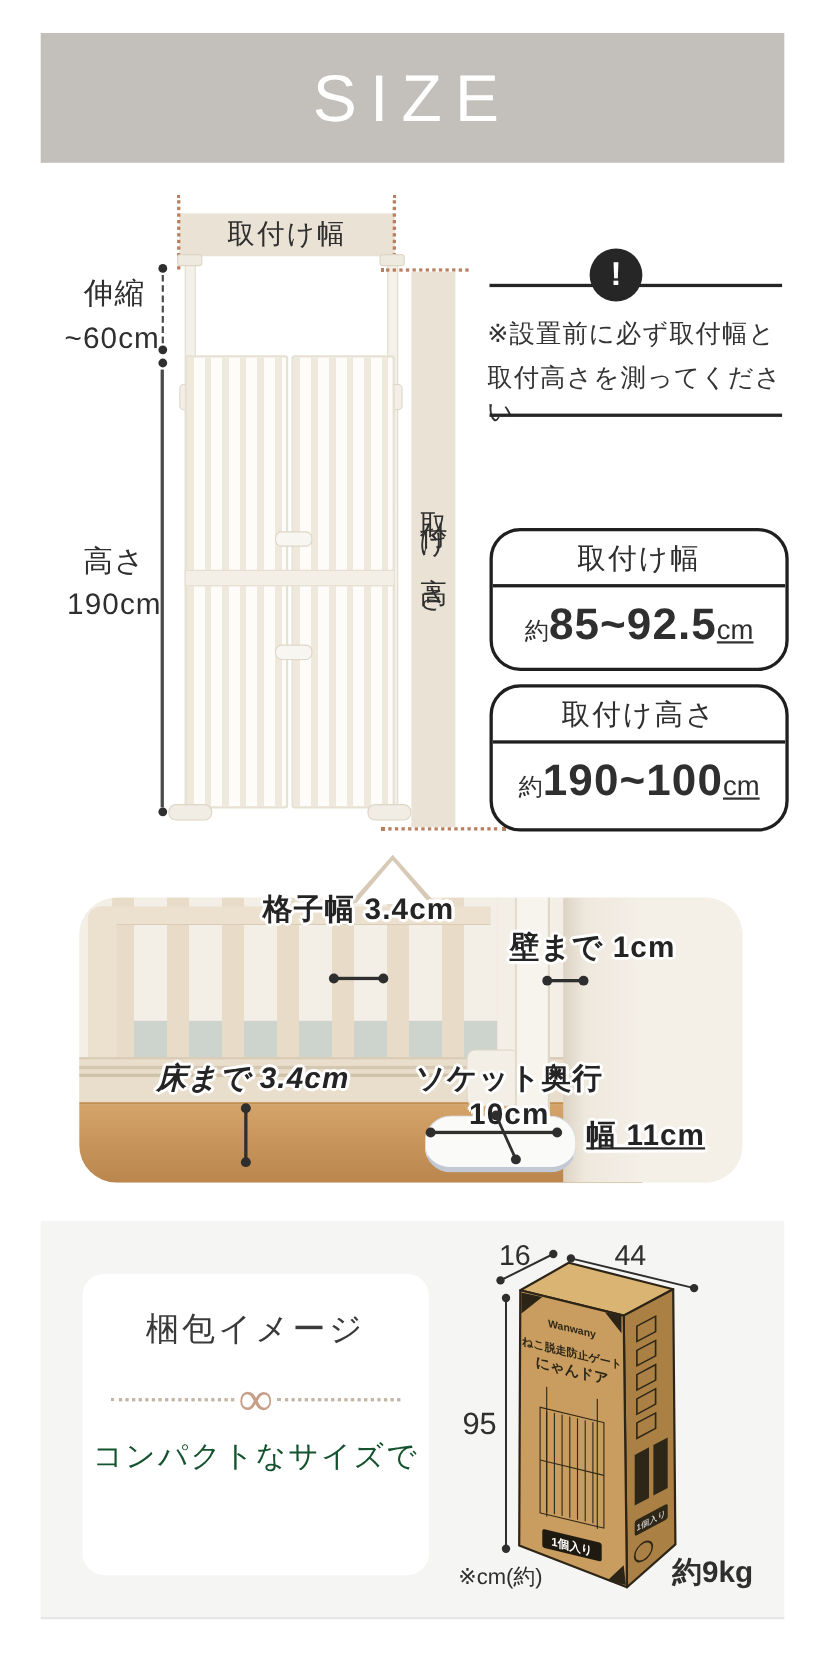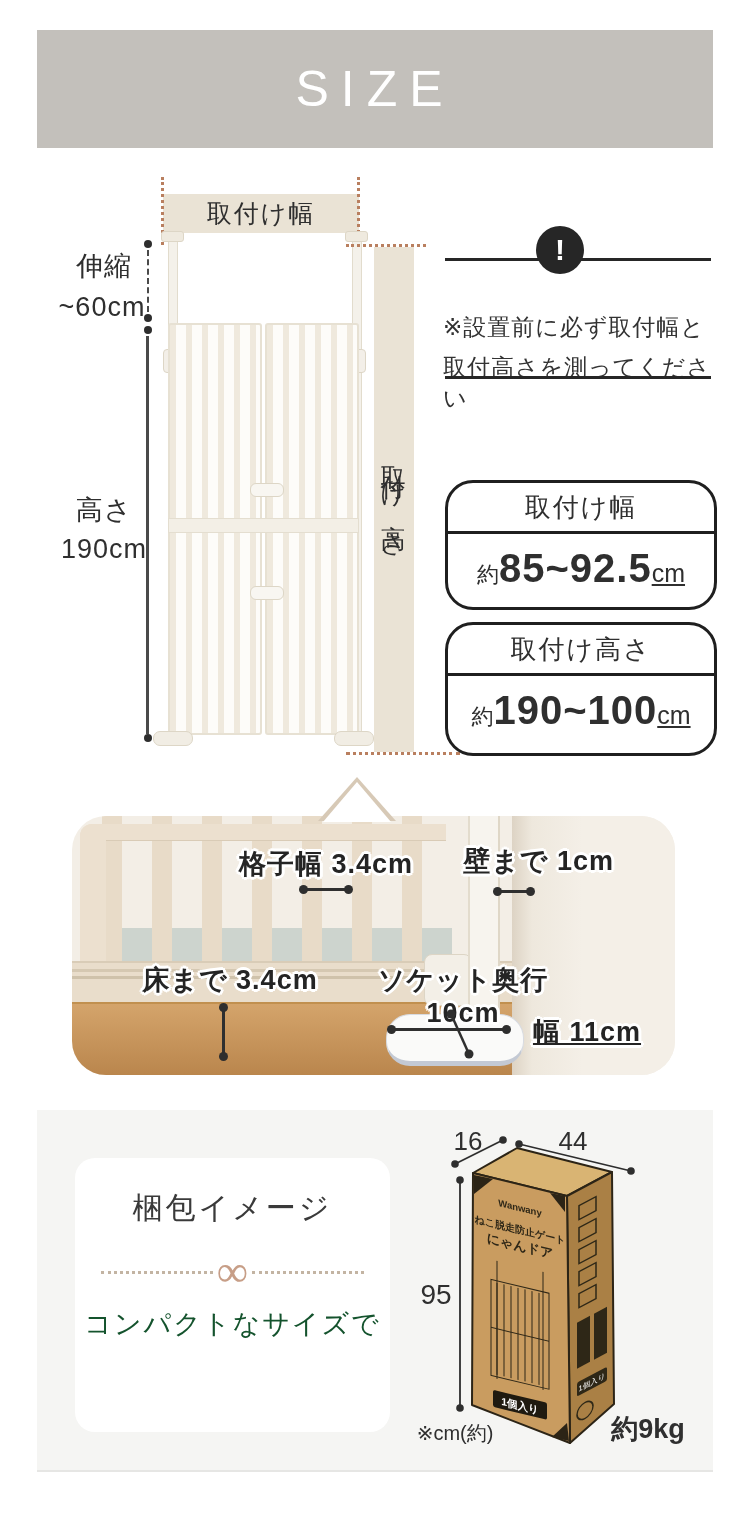--- a/index.html
+++ b/index.html
@@ -2,21 +2,21 @@
 <html><head>
 <meta charset="utf-8">
 <style>
   html,body{margin:0;padding:0;background:#ffffff;}
   .page{position:relative;width:750px;height:1527px;background:#ffffff;overflow:hidden;
         font-family:"Liberation Sans","DejaVu Sans",sans-serif;color:#2f2f2f;}
   .abs{position:absolute;}
   .ctr{text-align:center;}
   
   .header-band{background:#c3c0bb;display:flex;align-items:center;justify-content:center;}
-  .header-band span{color:#fff;font-size:50px;letter-spacing:12px;font-weight:400;}
+  .header-band span{color:#fff;font-size:60px;letter-spacing:12px;font-weight:400;}
   
   .tanband{background:#eae3d5;}
   .vdot{border-left:3px dotted #b97f5f;width:0;}
   .hdot{border-top:3px dotted #b97f5f;height:0;}
   
   .pole{background:#f4f1ea;border:1px solid #e2dccd;}
   .cap{background:#efeadf;border:1px solid #ddd6c6;border-radius:3px;}
   .knob{background:#f3efe8;border:1px solid #ddd6c6;border-radius:4px;}
   .panel{border:2px solid #e7e1d3;border-radius:3px;
          background:repeating-linear-gradient(90deg,#efe9dd 0 6px,#fdfcf9 6px 16px);}
@@ -28,21 +28,21 @@
   .mdash{border-left:2px dashed #4a4a4a;width:0;}
   .msolid{border-left:3px solid #4a4a4a;width:0;}
   .mline-h{position:absolute;height:3px;background:#2f2f2f;}
   .mline-v{position:absolute;width:3px;background:#2f2f2f;}
   .mline-h .dot,.mline-v .dot{width:9px;height:9px;}
   .lbl{font-size:27px;color:#2f2f2f;letter-spacing:1px;}
   
   .notice-line{background:#262626;height:3px;}
   .notice-circle{width:48px;height:48px;border-radius:50%;background:#262626;color:#fff;
                  display:flex;align-items:center;justify-content:center;font-size:30px;font-weight:bold;}
-  .notice-text{font-size:23px;color:#333;letter-spacing:1px;margin-top:24px;}
+  .notice-text{font-size:23px;color:#333;letter-spacing:1px;}
   
   .spec{border:3px solid #1f1f1f;border-radius:28px;background:#fff;overflow:hidden;}
   .spec .sp-title{height:48px;border-bottom:3px solid #1f1f1f;display:flex;align-items:center;
                   justify-content:center;font-size:26px;letter-spacing:2px;}
   .spec .sp-value{display:flex;align-items:baseline;justify-content:center;padding-top:12px;}
   .spec .approx{font-size:22px;}
   .spec .num{font-size:40px;font-weight:600;letter-spacing:1px;}
   .spec .unit{font-size:25px;text-decoration:underline;}
   
   .photo{border-radius:34px;overflow:hidden;background:#f3eee6;}
@@ -139,33 +139,33 @@
     <div class="abs" style="left:0;top:145px;width:508px;height:43px;background:#e9ddcb;border-top:2px solid #d9ccb7;"></div>
     <div class="abs" style="left:0;top:153px;width:508px;height:3px;background:#d5c8b2;"></div>
     <div class="abs" style="left:0;top:160px;width:508px;height:3px;background:#cfc2ab;"></div>
     <div class="abs" style="left:0;top:186px;width:512px;height:73px;background:linear-gradient(180deg,#d4a46b,#b9854c);border-top:2px solid #c1904f;"></div>
     <div class="abs" style="left:440px;top:0;width:163px;height:259px;background:linear-gradient(90deg,#ddd3c4 0,#eee8dd 20px,#f4efe7 70px);z-index:2;"></div>
     <div class="abs" style="left:352px;top:138px;width:46px;height:50px;background:#f3efe7;border:1px solid #ddd5c5;border-radius:8px;z-index:2;"></div>
     <div class="abs" style="left:396px;top:0;width:28px;height:208px;background:#f7f4ee;border-left:2px solid #e3dccd;border-right:2px solid #dfd7c7;z-index:3;"></div>
     <div class="abs" style="left:314px;top:198px;width:136px;height:46px;background:#fafaf9;border:1px solid #d8dbe1;border-bottom:5px solid #c3c9d4;border-radius:24px;z-index:4;"></div>
   </div>
 
-  <div class="abs outl" style="left:228px;top:846px;width:196px;z-index:6;">格子幅 3.4cm</div>
+  <div class="abs outl" style="left:228px;top:808px;width:196px;z-index:6;">格子幅 3.4cm</div>
   <div class="mline-h" style="left:302px;top:888px;width:48px;z-index:6;">
     <span class="dot" style="left:-3px;top:-3px;"></span>
       <span class="dot" style="right:-3px;top:-3px;"></span>
   </div>
 
   <div class="abs outl" style="left:438px;top:843px;width:176px;z-index:6;text-align:right;">壁まで 1cm</div>
   <div class="mline-h" style="left:496px;top:890px;width:36px;z-index:6;">
     <span class="dot" style="left:-3px;top:-3px;"></span>
       <span class="dot" style="right:-3px;top:-3px;"></span>
   </div>
 
-  <div class="abs outl" style="left:138px;top:962px;width:184px;z-index:6;">床まで 3.4cm</div>
+  <div class="abs outl" style="left:138px;top:962px;width:184px;z-index:6;font-style:italic;">床まで 3.4cm</div>
   <div class="mline-v" style="left:222px;top:1006px;height:52px;z-index:6;">
     <span class="dot" style="left:-3px;top:-3px;"></span>
       <span class="dot" style="left:-3px;bottom:-3px;"></span>
   </div>
 
   <div class="abs outl" style="left:348px;top:962px;width:230px;z-index:6;">ソケット奥行 10cm</div>
   <svg class="abs" style="left:440px;top:1002px;z-index:6;" width="44" height="58" viewBox="0 0 44 58">
     <line x1="11" y1="12" x2="29" y2="52" stroke="#2f2f2f" stroke-width="2.5"></line>
     <circle cx="11" cy="12" r="4.5" fill="#2e2e2e"></circle>
       <circle cx="29" cy="52" r="4.5" fill="#2e2e2e"></circle>

